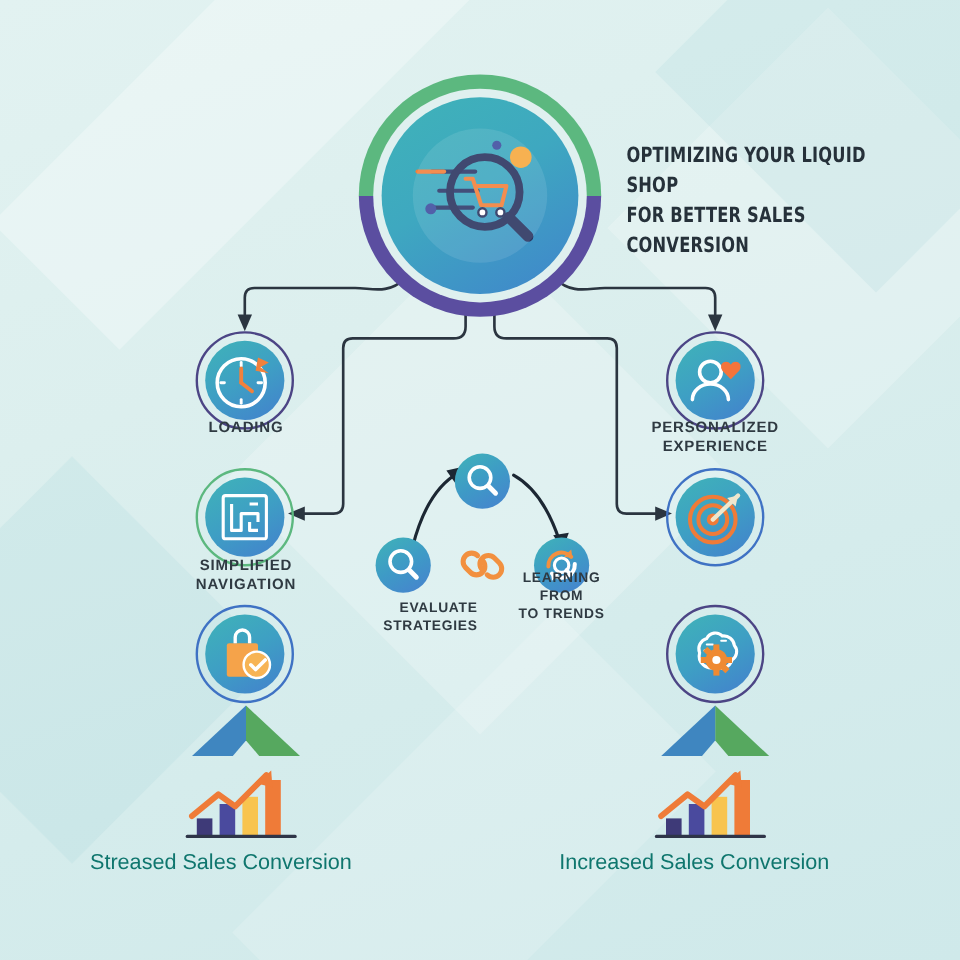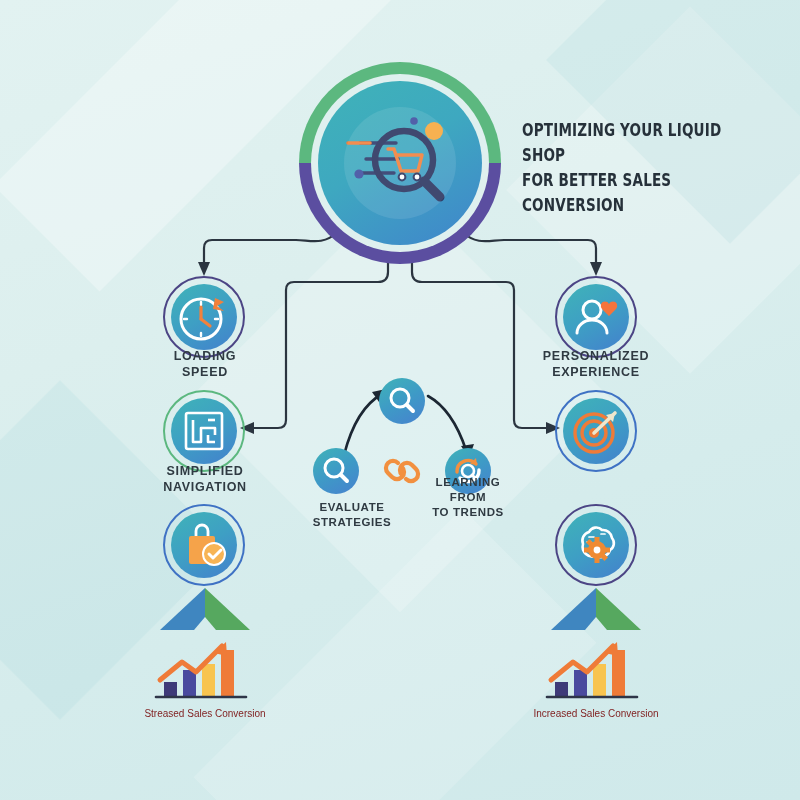--- a/index.html
+++ b/index.html
@@ -57,22 +57,22 @@
     background:linear-gradient(150deg,#3fb3b8 0%, #3e9ac6 50%, #4781cf 100%);}
   .cnode.plain{background:none;}
   .cnode svg{position:absolute;left:0;top:0;}
   .c-label{position:absolute;width:150px;text-align:center;
     color:#2f3a42;font-size:11.5px;font-weight:bold;line-height:1.3;
     letter-spacing:0.6px;text-transform:uppercase;}
 
   
   .chev{position:absolute;}
   .barchart{position:absolute;}
-  .bottom-label{position:absolute;width:260px;text-align:center;
-    color:#7f1d1d;font-size:10px;line-height:1.2;}
+  .bottom-label{position:absolute;width:260px;text-align:left;
+    color:#0f766e;font-size:18px;line-height:1.2;}
 </style>
 </head>
 <body>
 
 <div id="stage">
 
   <div class="bg-base"></div>
   <div class="bg-diamond" style="left:250px;top:250px;width:300px;height:300px;"></div>
   <div class="bg-diamond" style="left:560px;top:60px;width:260px;height:260px;"></div>
   <div class="bg-dark" style="left:-60px;top:430px;width:240px;height:240px;"></div>
@@ -157,21 +157,20 @@
       </g>
       <g stroke="#f2813c" stroke-width="3.2" stroke-linecap="round">
         <line x1="30" y1="35" x2="30" y2="23"></line>
         <line x1="30" y1="35" x2="39" y2="42"></line>
       </g>
       <path d="M 44 14 L 53 18 L 46 22 L 53 27 L 42 25 Z" fill="#f2813c"></path>
     </svg>
   </div>
   <div class="node-label" style="left:110px;top:348px;text-align:center;">
     <div>LOADING</div>
-    <div>SPEED</div>
   </div>
 
   <div class="node green" style="left:163px;top:390px;">
     <div class="outline"></div>
     <div class="disc"></div>
     <svg width="66" height="66" viewBox="0 0 66 66">
       <g fill="none" stroke="#ffffff" stroke-width="2.6" stroke-linejoin="round">
         <rect x="15" y="15" width="36" height="36" rx="2"></rect>
         <path d="M 22 22 L 22 44 L 30 44 L 30 30 L 44 30 L 44 37"></path>
         <path d="M 37 22 L 44 22"></path>
@@ -250,21 +249,21 @@
       <line x1="28" y1="27" x2="34" y2="33" stroke="#ffffff" stroke-width="4" stroke-linecap="round"></line>
     </svg>
   </div>
 
   <div class="cnode" style="left:313px;top:448px;">
     <svg width="46" height="46" viewBox="0 0 46 46">
       <circle cx="21" cy="20" r="9" fill="none" stroke="#ffffff" stroke-width="3"></circle>
       <line x1="28" y1="27" x2="34" y2="33" stroke="#ffffff" stroke-width="4" stroke-linecap="round"></line>
     </svg>
   </div>
-  <div class="c-label" style="left:277px;top:500px;">
+  <div class="c-label" style="left:248px;top:500px;text-align:right;">
     <div>EVALUATE</div>
     <div>STRATEGIES</div>
   </div>
 
   <div class="cnode plain" style="left:379px;top:448px;">
     <svg width="46" height="46" viewBox="0 0 46 46">
       <g fill="none" stroke="#f2903f" stroke-width="4.2" stroke-linecap="round">
         <path d="M 19 15 a 7 7 0 0 0 -10 10 l 4 4 a 7 7 0 0 0 10 -10"></path>
         <path d="M 27 31 a 7 7 0 0 0 10 -10 l -4 -4 a 7 7 0 0 0 -10 10"></path>
       </g>

